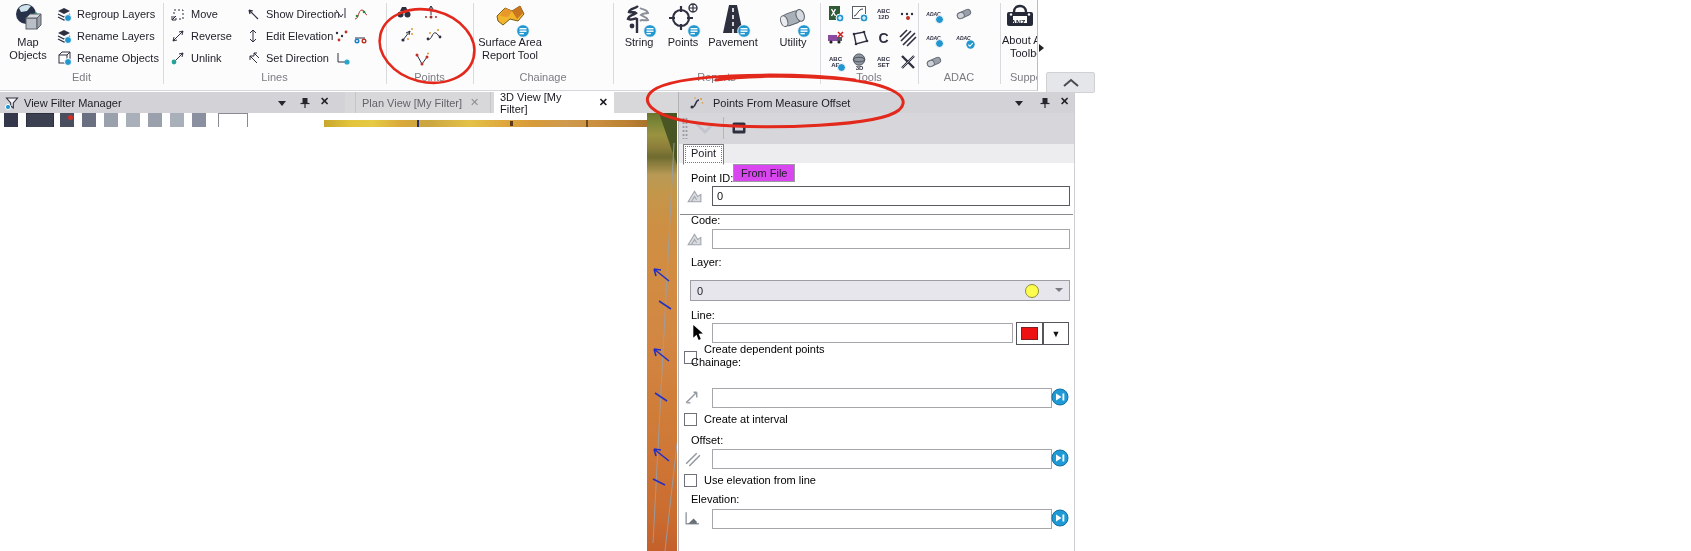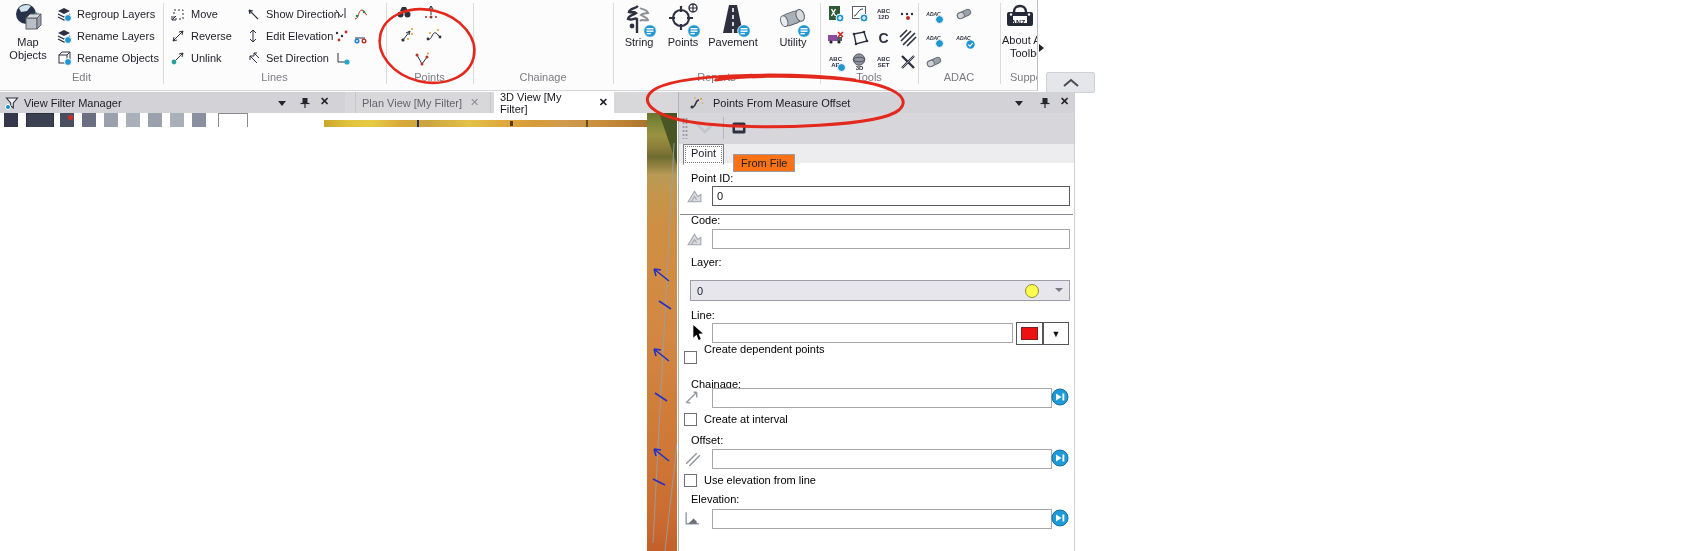--- a/index.html
+++ b/index.html
@@ -32,21 +32,21 @@
   
   .tabbar{position:absolute;left:345px;top:92px;width:333px;height:21px;background:#d8d8db}
   .vtab{position:absolute;top:0;height:21px;display:flex;align-items:center;padding:0 6px;gap:8px}
   .vtab.inactive{color:#63636b;border-left:1px solid #c6c6ca;border-right:1px solid #c6c6ca}
   .vtab.active{background:#fff;color:#17171f}
   
   .rpanel{position:absolute;left:678px;top:92px;width:395px;height:459px;background:#fff;
           border-left:1px solid #b2b2b7;border-right:1px solid #cfcfd3}
   .rtoolbar{position:absolute;left:0;top:21px;width:395px;height:31px;background:#d7d7db}
   .rtabstrip{position:absolute;left:0;top:52px;width:395px;height:19px;background:#ededf0}
-  .ptab{position:absolute;top:10px;border:1px solid #9a9aa0;background:#f97316;padding:1px 7px;height:14px;line-height:14px}
+  .ptab{position:absolute;top:20px;border:1px solid #9a9aa0;background:#d946ef;padding:1px 7px;height:14px;line-height:14px}
   .ptab.active{top:0;background:#fff;border-color:#7c7c84;border-bottom:1px solid #fff;z-index:3;outline:1px dotted #777;outline-offset:-3px;height:17px}
   .hline{position:absolute;left:1px;top:70px;width:393px;height:1px;background:#8a8a90;z-index:1}
   .flabel{position:absolute;color:#000}
   .tbx{position:absolute;height:18px;border:1px solid #a6a6ab;background:#fff;font-family:"Liberation Sans",sans-serif;
        font-size:11px;padding:0 4px;outline:none;color:#111}
   .tbx.dark{border-color:#5a5a60}
   .fic{position:absolute;width:17px;height:17px}
   .cb{position:absolute;width:13px;height:13px;appearance:none;-webkit-appearance:none;background:#fff;border:1px solid #70707a;margin:0}
   .cblab{position:absolute;color:#000}
   .combo{position:absolute;height:19px;background:#e6e6ec;border:1px solid #9d9da5;display:flex;align-items:center;padding-left:6px}
@@ -331,20 +331,33 @@
       <div class="sbtn" style="left:28px;top:51px">
           <svg class="mi">
             <use href="#i-angle"></use>
           </svg>
         </div>
       <div class="glabel">Points</div>
     </div>
     <div class="vsep" style="left:473px"></div>
 
     <div class="rg" style="left:473px;width:140px">
+      <div class="bigbtn" style="left:4px;width:66px">
+        <span class="ric">
+          <svg viewBox="0 0 34 34" width="34" height="34">
+              <path d="M4 14l8-8 7 3 8-5 4 8-6 7-8-2-7 6-5-4z" fill="#f2b62c" stroke="#7a5a14"></path>
+              <path d="M12 6l7 3-4 6-8-1z" fill="#e8982a"></path>
+              <path d="M19 9l8-5 3 7-6 6z" fill="#c9761f"></path>
+            </svg>
+          <svg class="badge">
+              <use href="#i-badge"></use>
+            </svg>
+        </span>
+        <div><span>Surface Area</span><br><span>Report Tool</span></div>
+      </div>
       <div class="glabel">Chainage</div>
     </div>
     <div class="vsep" style="left:613px"></div>
 
     <div class="rg" style="left:613px;width:207px">
       <div class="bigbtn" style="left:4px;width:44px">
         <span class="ric" style="width:30px;height:34px">
           <svg viewBox="0 0 30 34" width="30" height="34">
               <path d="M14 4c-3 3-8 2-9 6 4 1 5-1 7 1-4 3-7 2-8 6 5 2 7-2 9 0v14" stroke="#2e3040" stroke-width="2.4" fill="none"></path>
               <path d="M16 6c3 2 7 1 8 5-4 1-5 0-7 2 3 2 6 2 7 5-4 1-6-1-8 1" stroke="#8a8f98" stroke-width="2" fill="none"></path>
@@ -651,21 +664,21 @@
     <div class="sqbtn" style="left:337px;top:230px;width:25px">
         <span style="width:15px;height:11px;background:#ee1111;border:1px solid #7a2020"></span>
       </div>
     <div class="sqbtn" style="left:364px;top:230px;width:24px">
         <span style="font-size:9px;color:#111">▼</span>
       </div>
 
     <input type="checkbox" class="cb" style="left: 5px; top: 259px;">
     <span class="cblab" style="left:25px;top:251px">Create dependent points</span>
 
-    <div class="flabel" style="left:12px;top:286px">Chainage:</div>
+    <div class="flabel" style="left:12px;top:264px">Chainage:</div>
     <svg class="fic" style="left:5px;top:297px">
         <use href="#i-chain"></use>
       </svg>
     <input class="tbx" style="left: 33px; top: 296px; width: 330px;" value="">
     <svg width="18" height="18" style="position:absolute;left:372px;top:296px">
         <use href="#i-pick"></use>
       </svg>
 
     <input type="checkbox" class="cb" style="left: 5px; top: 321px;">
     <span class="cblab" style="left:25px;top:321px">Create at interval</span>

